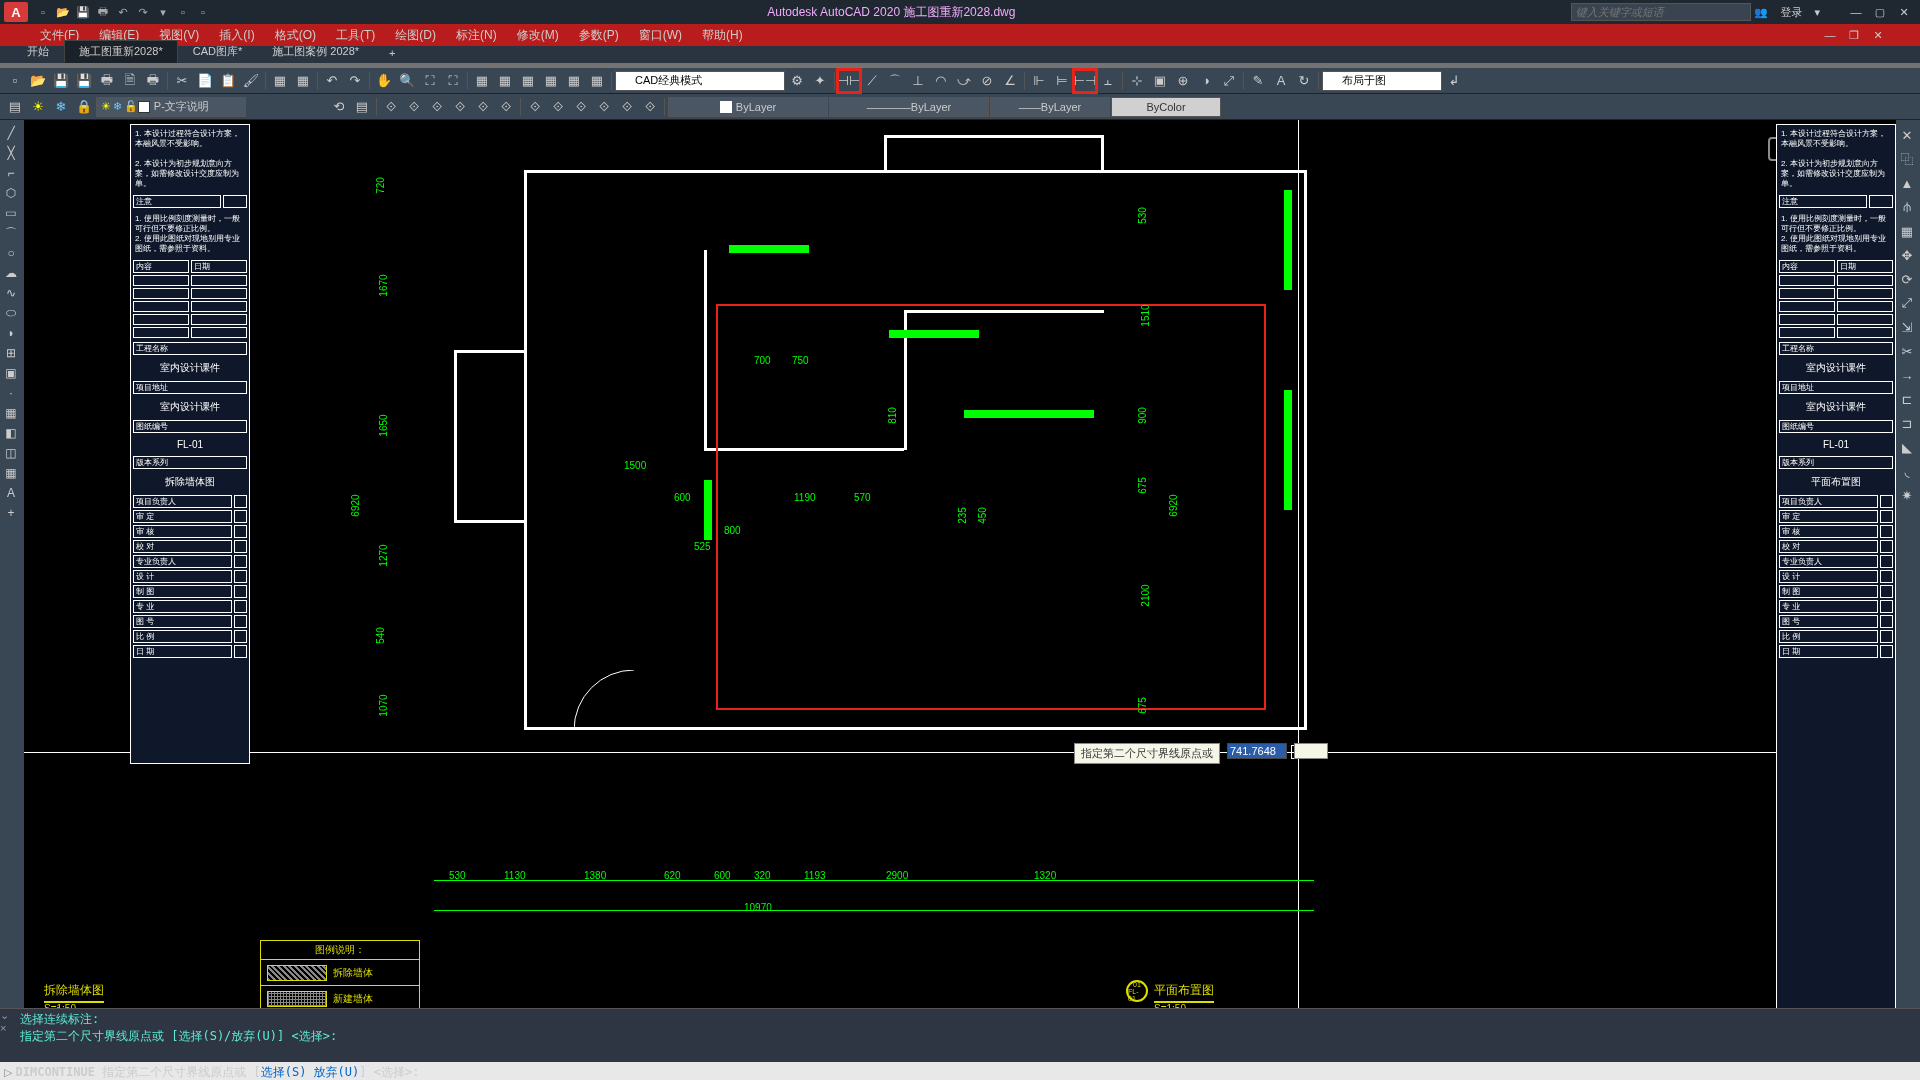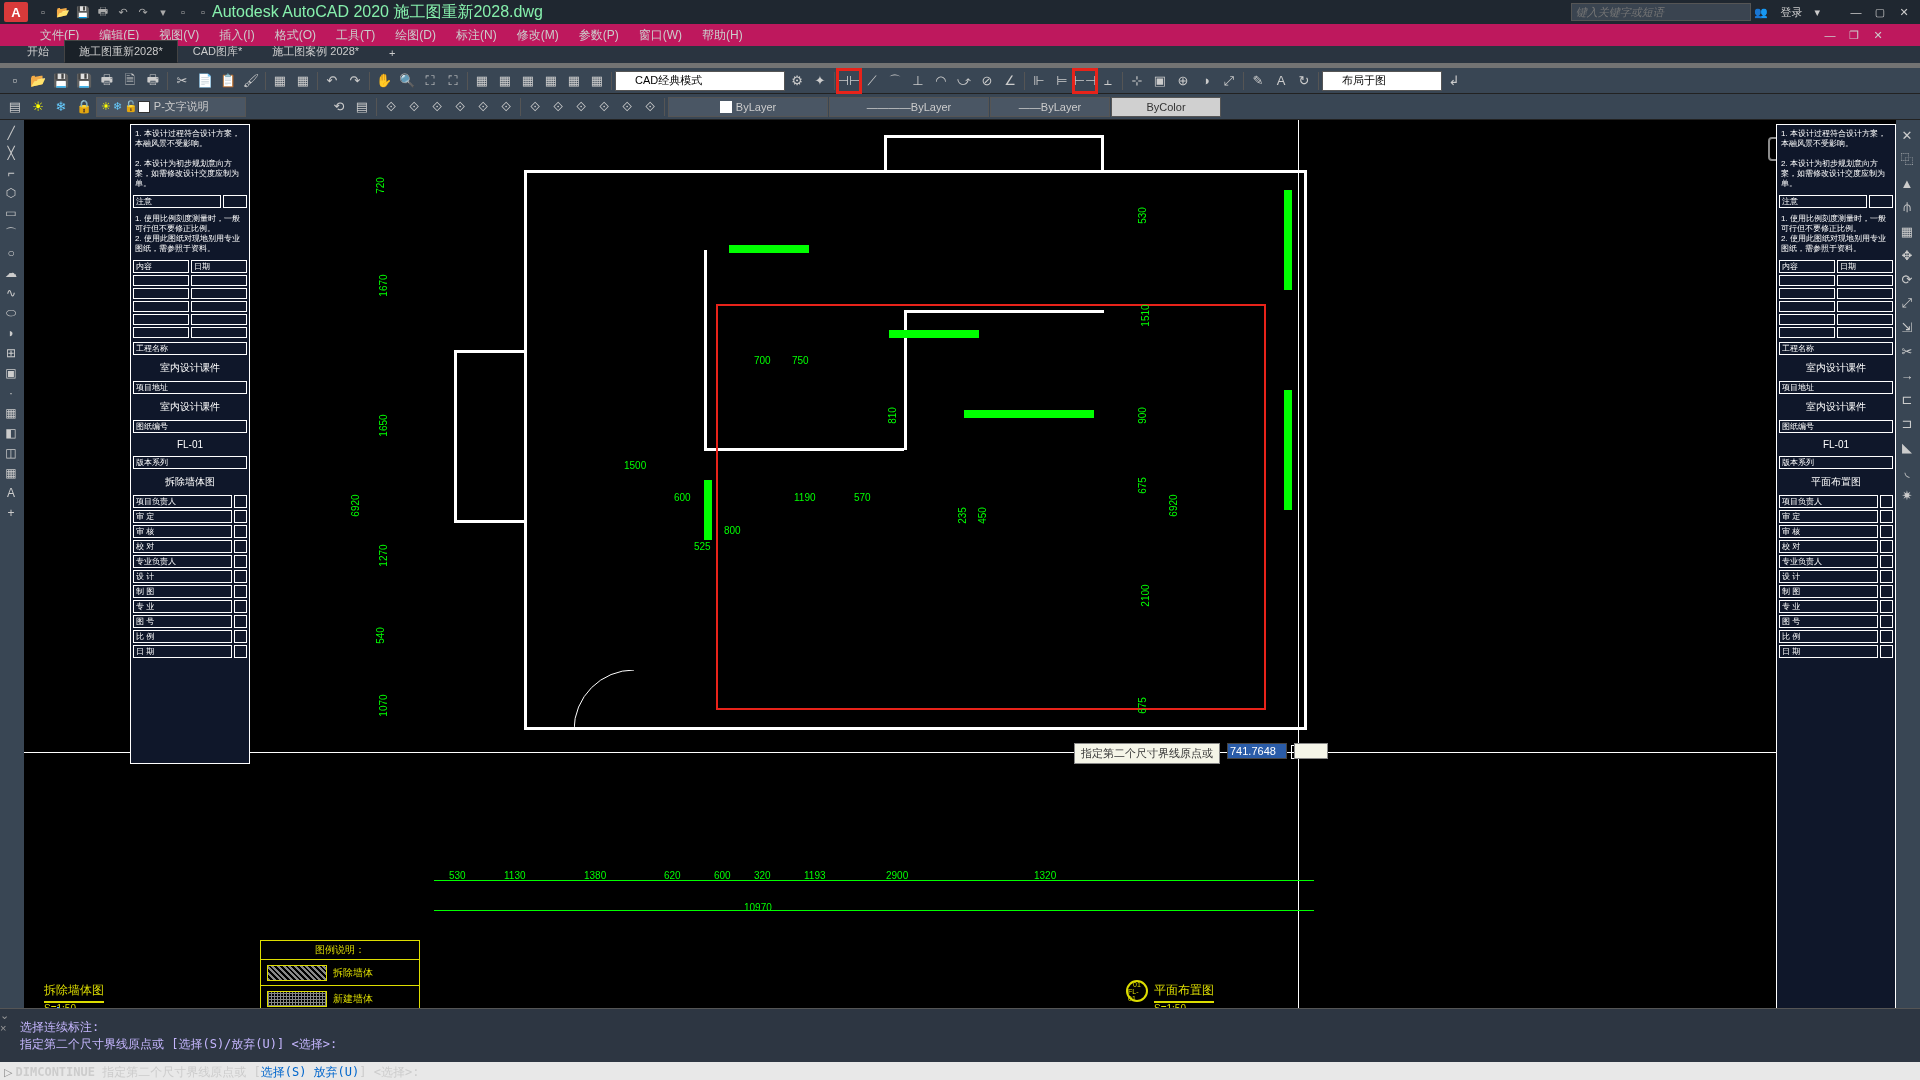--- a/index.html
+++ b/index.html
@@ -1,27 +1,27 @@
 <!DOCTYPE html>
 <html><head>
 <meta charset="utf-8">
 <style>
 * { box-sizing: border-box; margin: 0; padding: 0; }
 body { font-family: "Microsoft YaHei", sans-serif; font-size: 11px; color: #ccc; background: #2a3440; overflow: hidden; width: 1920px; height: 1080px; }
 .titlebar { height: 24px; background: #1f2730; display: flex; align-items: center; padding: 0 4px; }
 .logo { width: 24px; height: 20px; background: #d83a3a; color: #fff; font-weight: bold; display: flex; align-items: center; justify-content: center; border-radius: 2px; font-size: 13px; }
 .qat { display: flex; gap: 2px; margin-left: 6px; }
 .qat-btn { width: 18px; height: 18px; display: flex; align-items: center; justify-content: center; color: #aaa; cursor: pointer; }
-.title-text { flex: 1; text-align: left; color: #86efac; font-size: 16px; }
+.title-text { flex: 1; text-align: center; color: #f0abfc; font-size: 12px; }
 .search-box { width: 180px; height: 18px; background: #3a4450; border: 1px solid #555; color: #888; font-style: italic; padding: 0 4px; font-size: 11px; }
 .title-right { display: flex; gap: 4px; align-items: center; }
 .title-right span { color: #ccc; font-size: 11px; padding: 0 4px; cursor: pointer; }
 .window-controls { display: flex; margin-left: 20px; }
 .wc-btn { width: 24px; height: 20px; display: flex; align-items: center; justify-content: center; color: #ccc; cursor: pointer; }
-.menubar { height: 22px; background: #be185d; display: flex; align-items: center; padding: 0 30px; }
+.menubar { height: 22px; background: #b91c1c; display: flex; align-items: center; padding: 0 30px; }
 .menu-item { padding: 2px 10px; color: #ccc; cursor: pointer; font-size: 12px; }
 .filetabs { height: 22px; background: #2a3440; display: flex; align-items: flex-end; padding: 0 12px; border-bottom: 5px solid #737373; }
 .ftab { padding: 3px 14px; color: #ccc; font-size: 11px; cursor: pointer; border: 1px solid transparent; }
 .ftab.active { background: #1a2128; border: 1px solid #444; border-bottom-color: #1a2128; }
 .toolbar-row { height: 26px; background: #394654; display: flex; align-items: center; padding: 0 4px; border-bottom: 1px solid #222; gap: 1px; }
 .tb-btn { width: 22px; height: 22px; display: flex; align-items: center; justify-content: center; color: #ccc; cursor: pointer; font-size: 13px; }
 .tb-sep { width: 1px; height: 18px; background: #555; margin: 0 2px; }
 .tb-input { height: 20px; background: #fff; border: 1px solid #555; padding: 0 19px; font-size: 11px; }
 .workspace-combo { width: 170px; }
 .layer-combo { width: 150px; height: 20px; background: #4a5664; border: 1px solid #555; color: #ccc; padding: 0 4px; font-size: 11px; display: flex; align-items: center; }
@@ -53,21 +53,21 @@
 .legend-row { display: flex; align-items: center; border-top: 1px solid #dd0; height: 26px; }
 .legend-swatch { width: 60px; height: 16px; margin: 0 6px; }
 .hatch1 { background: repeating-linear-gradient(45deg, #888, #888 2px, transparent 2px, transparent 4px); border: 1px solid #dd0; }
 .hatch2 { background: repeating-linear-gradient(0deg, #888, #888 1px, transparent 1px, transparent 3px), repeating-linear-gradient(90deg, #888, #888 1px, transparent 1px, transparent 3px); border: 1px solid #dd0; }
 .legend-label { color: #dd0; font-size: 10px; }
 .sheet-label { position: absolute; left: 20px; top: 862px; }
 .sheet-title { color: #dd0; font-size: 12px; border-bottom: 2px solid #dd0; padding-bottom: 2px; }
 .sheet-scale { color: #dd0; font-size: 10px; }
 .sheet-circle { position: absolute; width: 22px; height: 22px; border: 2px solid #dd0; border-radius: 50%; display: flex; flex-direction: column; align-items: center; justify-content: center; font-size: 7px; color: #dd0; }
 .command-area { height: 74px; background: #3a4450; border-top: 1px solid #555; display: flex; flex-direction: column; }
-.cmd-history { flex: 1; background: #2d3642; color: #c4b5fd; font-size: 12px; padding: 10px 20px; font-family: "SimSun", monospace; overflow: hidden; }
+.cmd-history { flex: 1; background: #2d3642; color: #5eead4; font-size: 12px; padding: 2px 20px; font-family: "SimSun", monospace; overflow: hidden; }
 .cmd-input-row { height: 20px; background: #e8e8e8; display: flex; align-items: center; padding: 0 4px; }
 .cmd-prompt { font-size: 12px; font-family: "SimSun", monospace; }
 .cmd-link { color: #0066cc; }
 .crosshair-h { position: absolute; height: 1px; background: #fff; left: 0; right: 0; }
 .crosshair-v { position: absolute; width: 1px; background: #fff; top: 0; bottom: 0; }
 .watermark { position: absolute; right: 28px; top: 8px; opacity: 0.55; color: #fff; font-size: 28px; font-weight: 300; letter-spacing: 2px; pointer-events: none; }
 .watermark-logo { display: inline-block; width: 30px; height: 24px; border: 2px solid #fff; border-radius: 4px; position: relative; margin-right: 4px; vertical-align: middle; }
 .watermark-logo::after { content: "▶"; position: absolute; left: 6px; top: -1px; font-size: 14px; }
 </style>
 </head>

